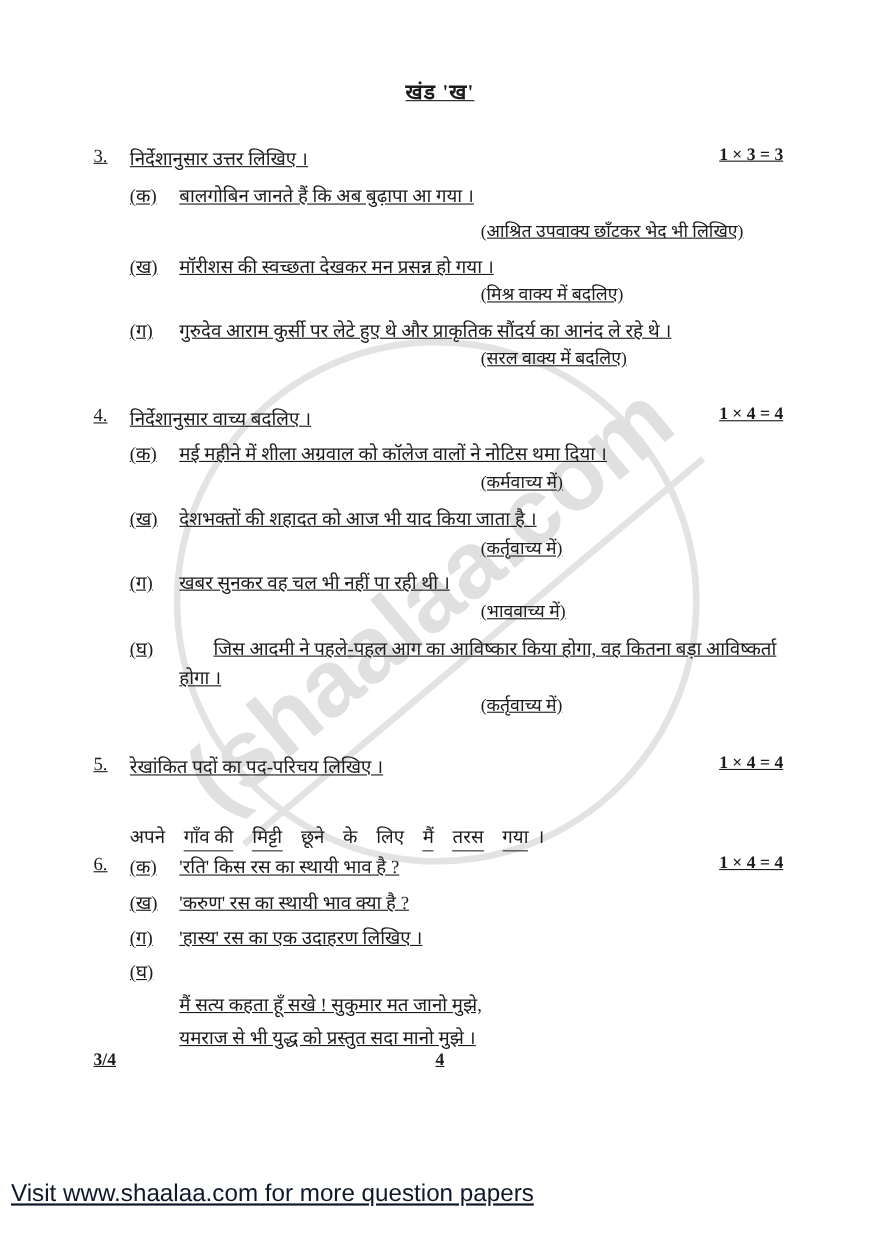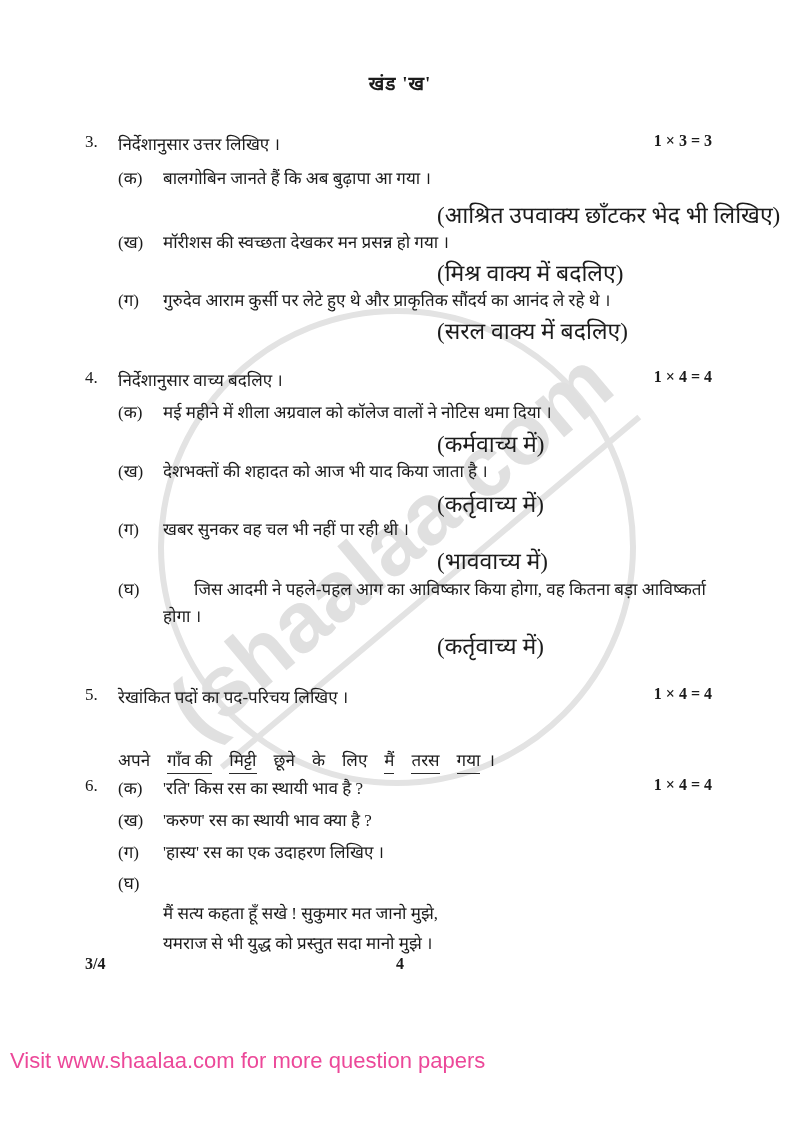--- a/index.html
+++ b/index.html
@@ -22,47 +22,47 @@
     display:flex;align-items:center;justify-content:center;z-index:0;
   }
   .wm-text{
     font-family:"Liberation Sans","DejaVu Sans",sans-serif;
     font-size:86px;font-weight:bold;color:#e0e0e0;
     transform:rotate(-40deg);white-space:nowrap;
     border-bottom:6px solid #e3e3e3;padding-bottom:10px;
   }
   
   .content{position:absolute;inset:0;z-index:1;}
-  .abs{position:absolute;}
+  .abs{position:absolute;text-decoration:underline;}
   .section-header{
     left:0;right:0;top:70px;text-align:center;
     font-size:19px;font-weight:bold;letter-spacing:1px;
   }
   .qnum{left:85px;width:34px;font-size:17px;}
   .qtext{left:118px;font-size:17px;}
   .marks{right:88px;font-size:16px;font-weight:bold;white-space:nowrap;}
   .sub{left:118px;font-size:17px;display:flex;}
   .sub .lbl{width:45px;flex:0 0 45px;}
   .sub .txt{white-space:nowrap;}
   .sub .txt.wrap{white-space:normal;width:552px;text-align:justify;margin-left:31px;}
-  .hint{left:437px;font-size:23px;white-space:nowrap;}
+  .hint{left:437px;font-size:16px;white-space:nowrap;}
   .cont-line{left:163px;font-size:17px;}
   .verse{left:163px;font-size:17px;}
   
   .sentence{left:118px;top:748px;font-size:17px;}
   .tok{margin-right:17px;display:inline-block;padding-bottom:2px;}
   .tok.u{border-bottom:1.5px solid #2b2b2b;}
   .tok.punct{margin-left:-9px;}
   
   .foot-code{left:85px;top:955px;font-size:16px;font-weight:bold;}
   .foot-page{left:0;right:0;top:955px;text-align:center;font-size:16px;font-weight:bold;}
   .bottom-caption{
-    left:10px;top:1048px;
+    left:10px;top:1072px;
     font-family:"Liberation Sans","DejaVu Sans",sans-serif;
-    font-size:22px;color:#ec4899;
+    font-size:22px;color:#0f172a;
   }
 </style>
 </head>
 <body>
 
 <div class="page">
 
   <div class="wm-ring"></div>
   <div class="wm-textwrap">
     <span class="wm-text">(shaalaa.com</span>

